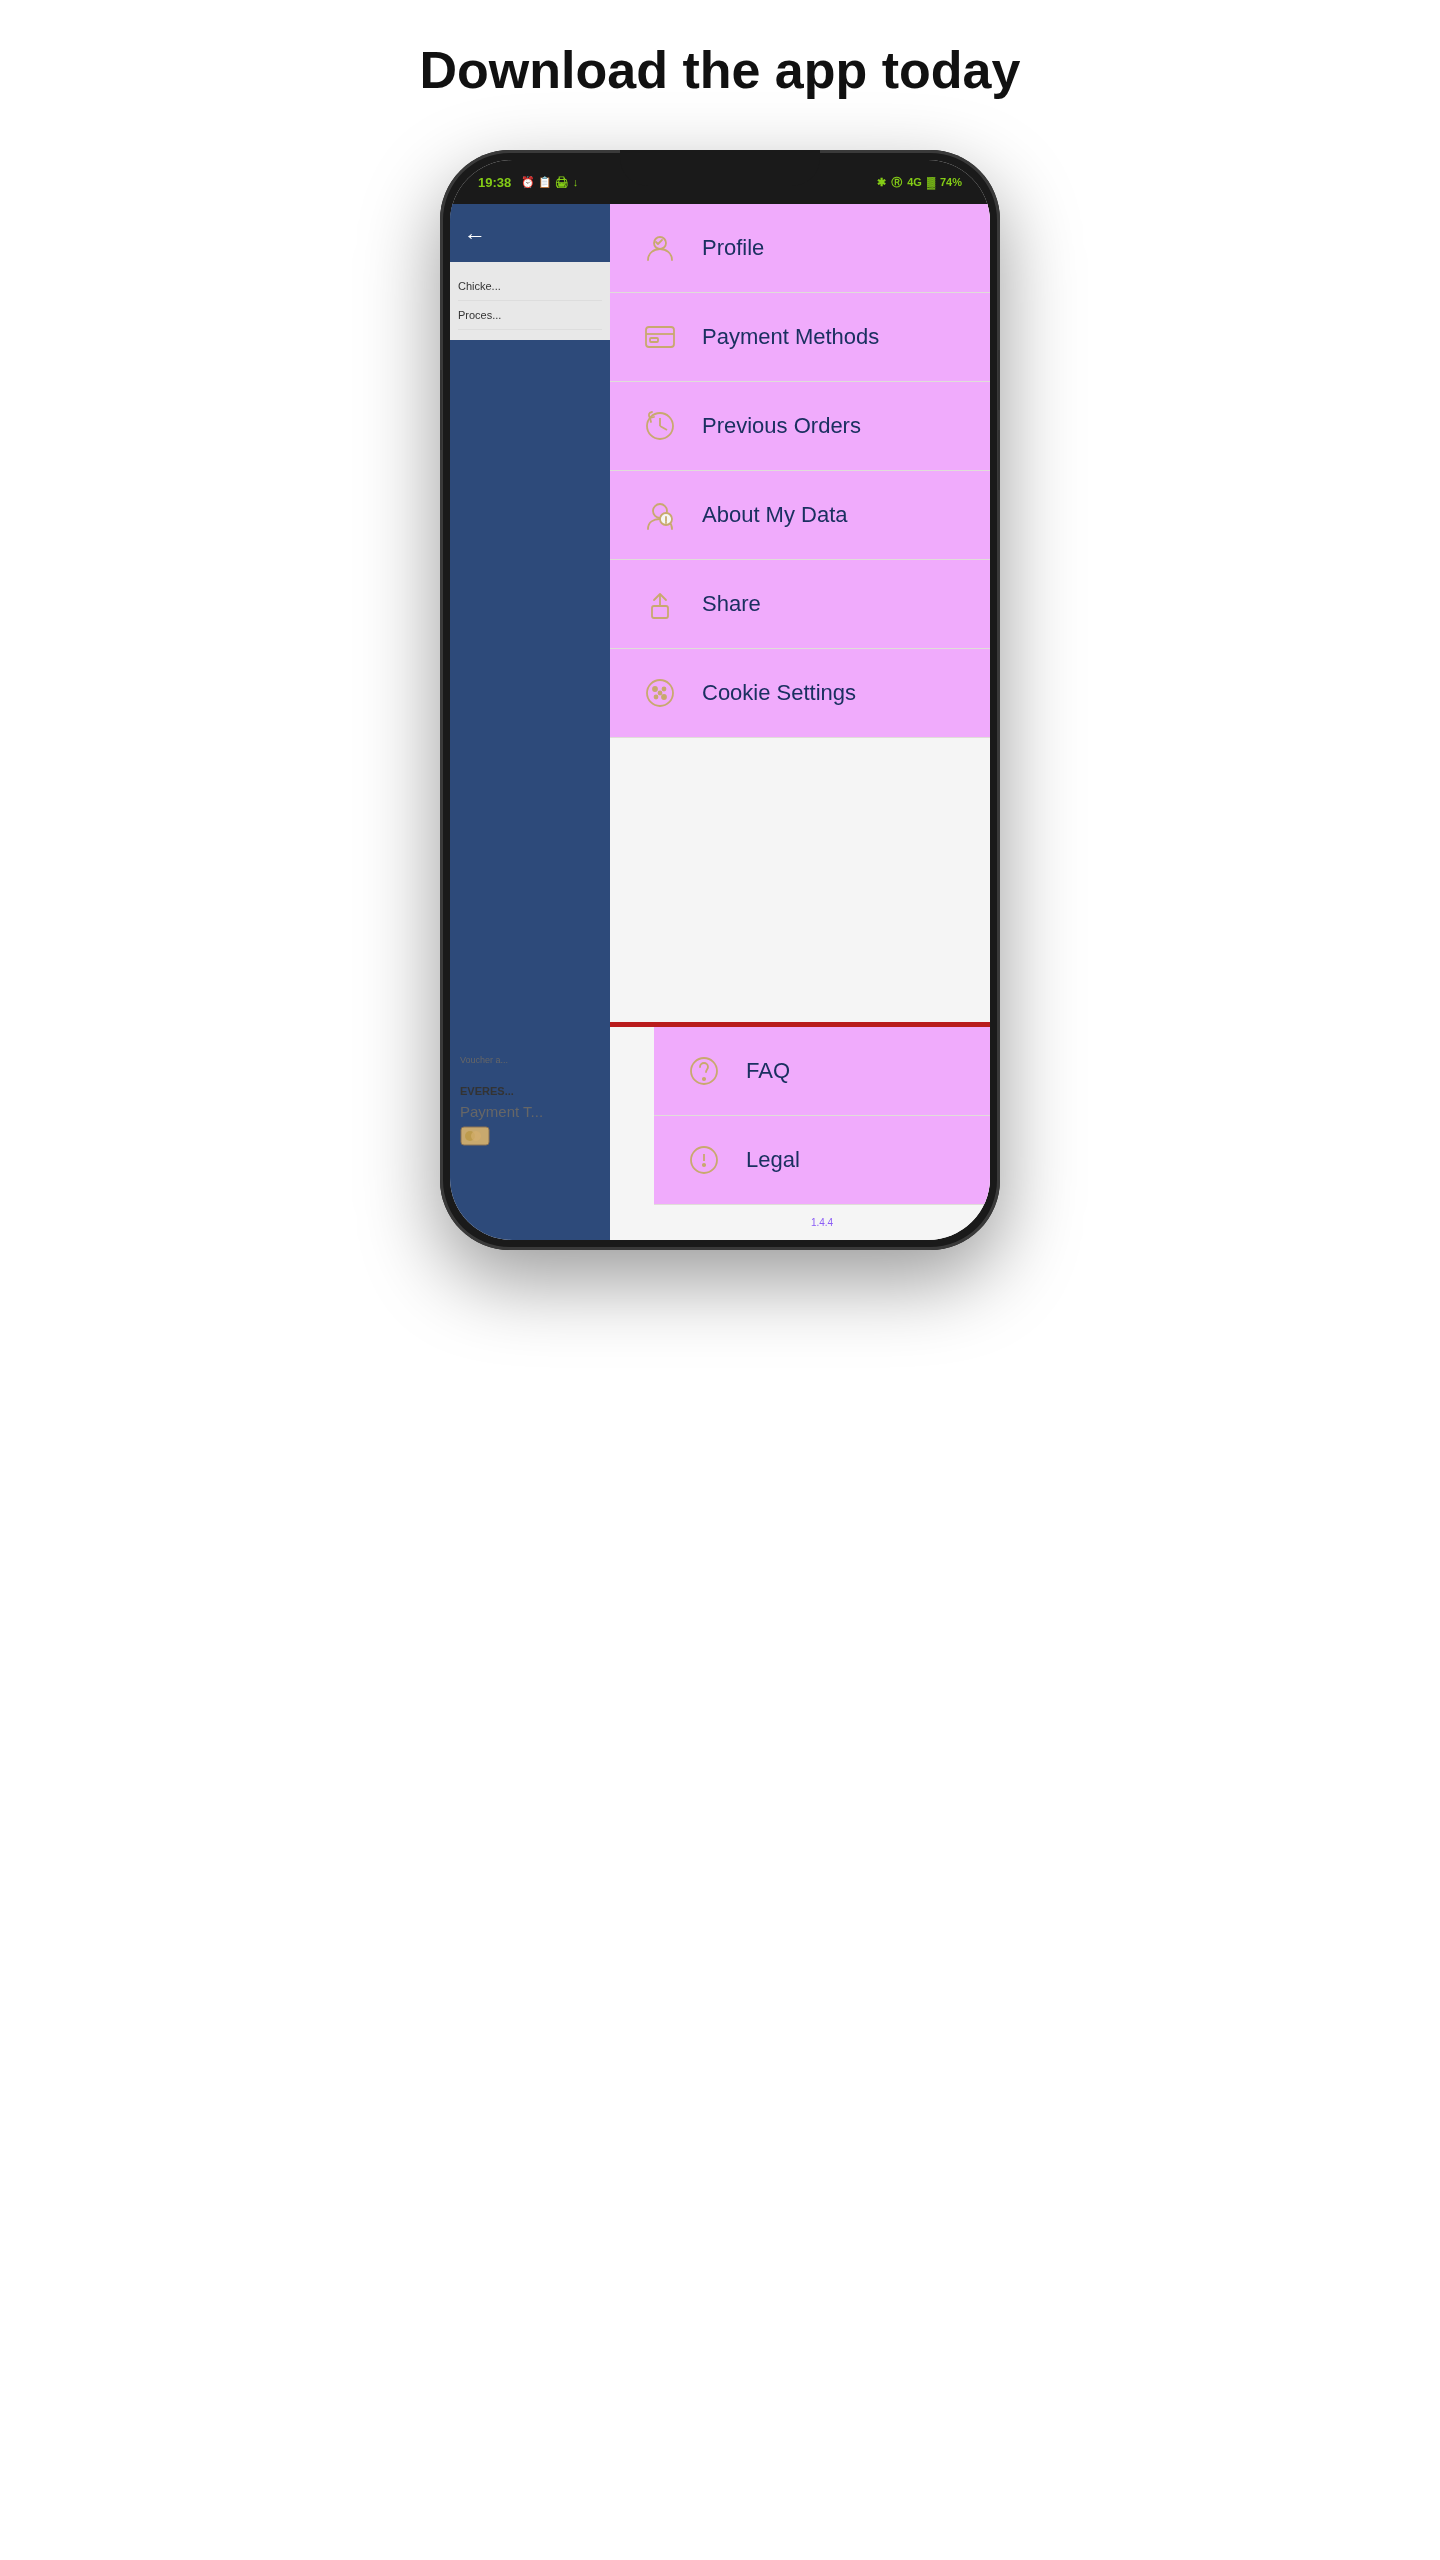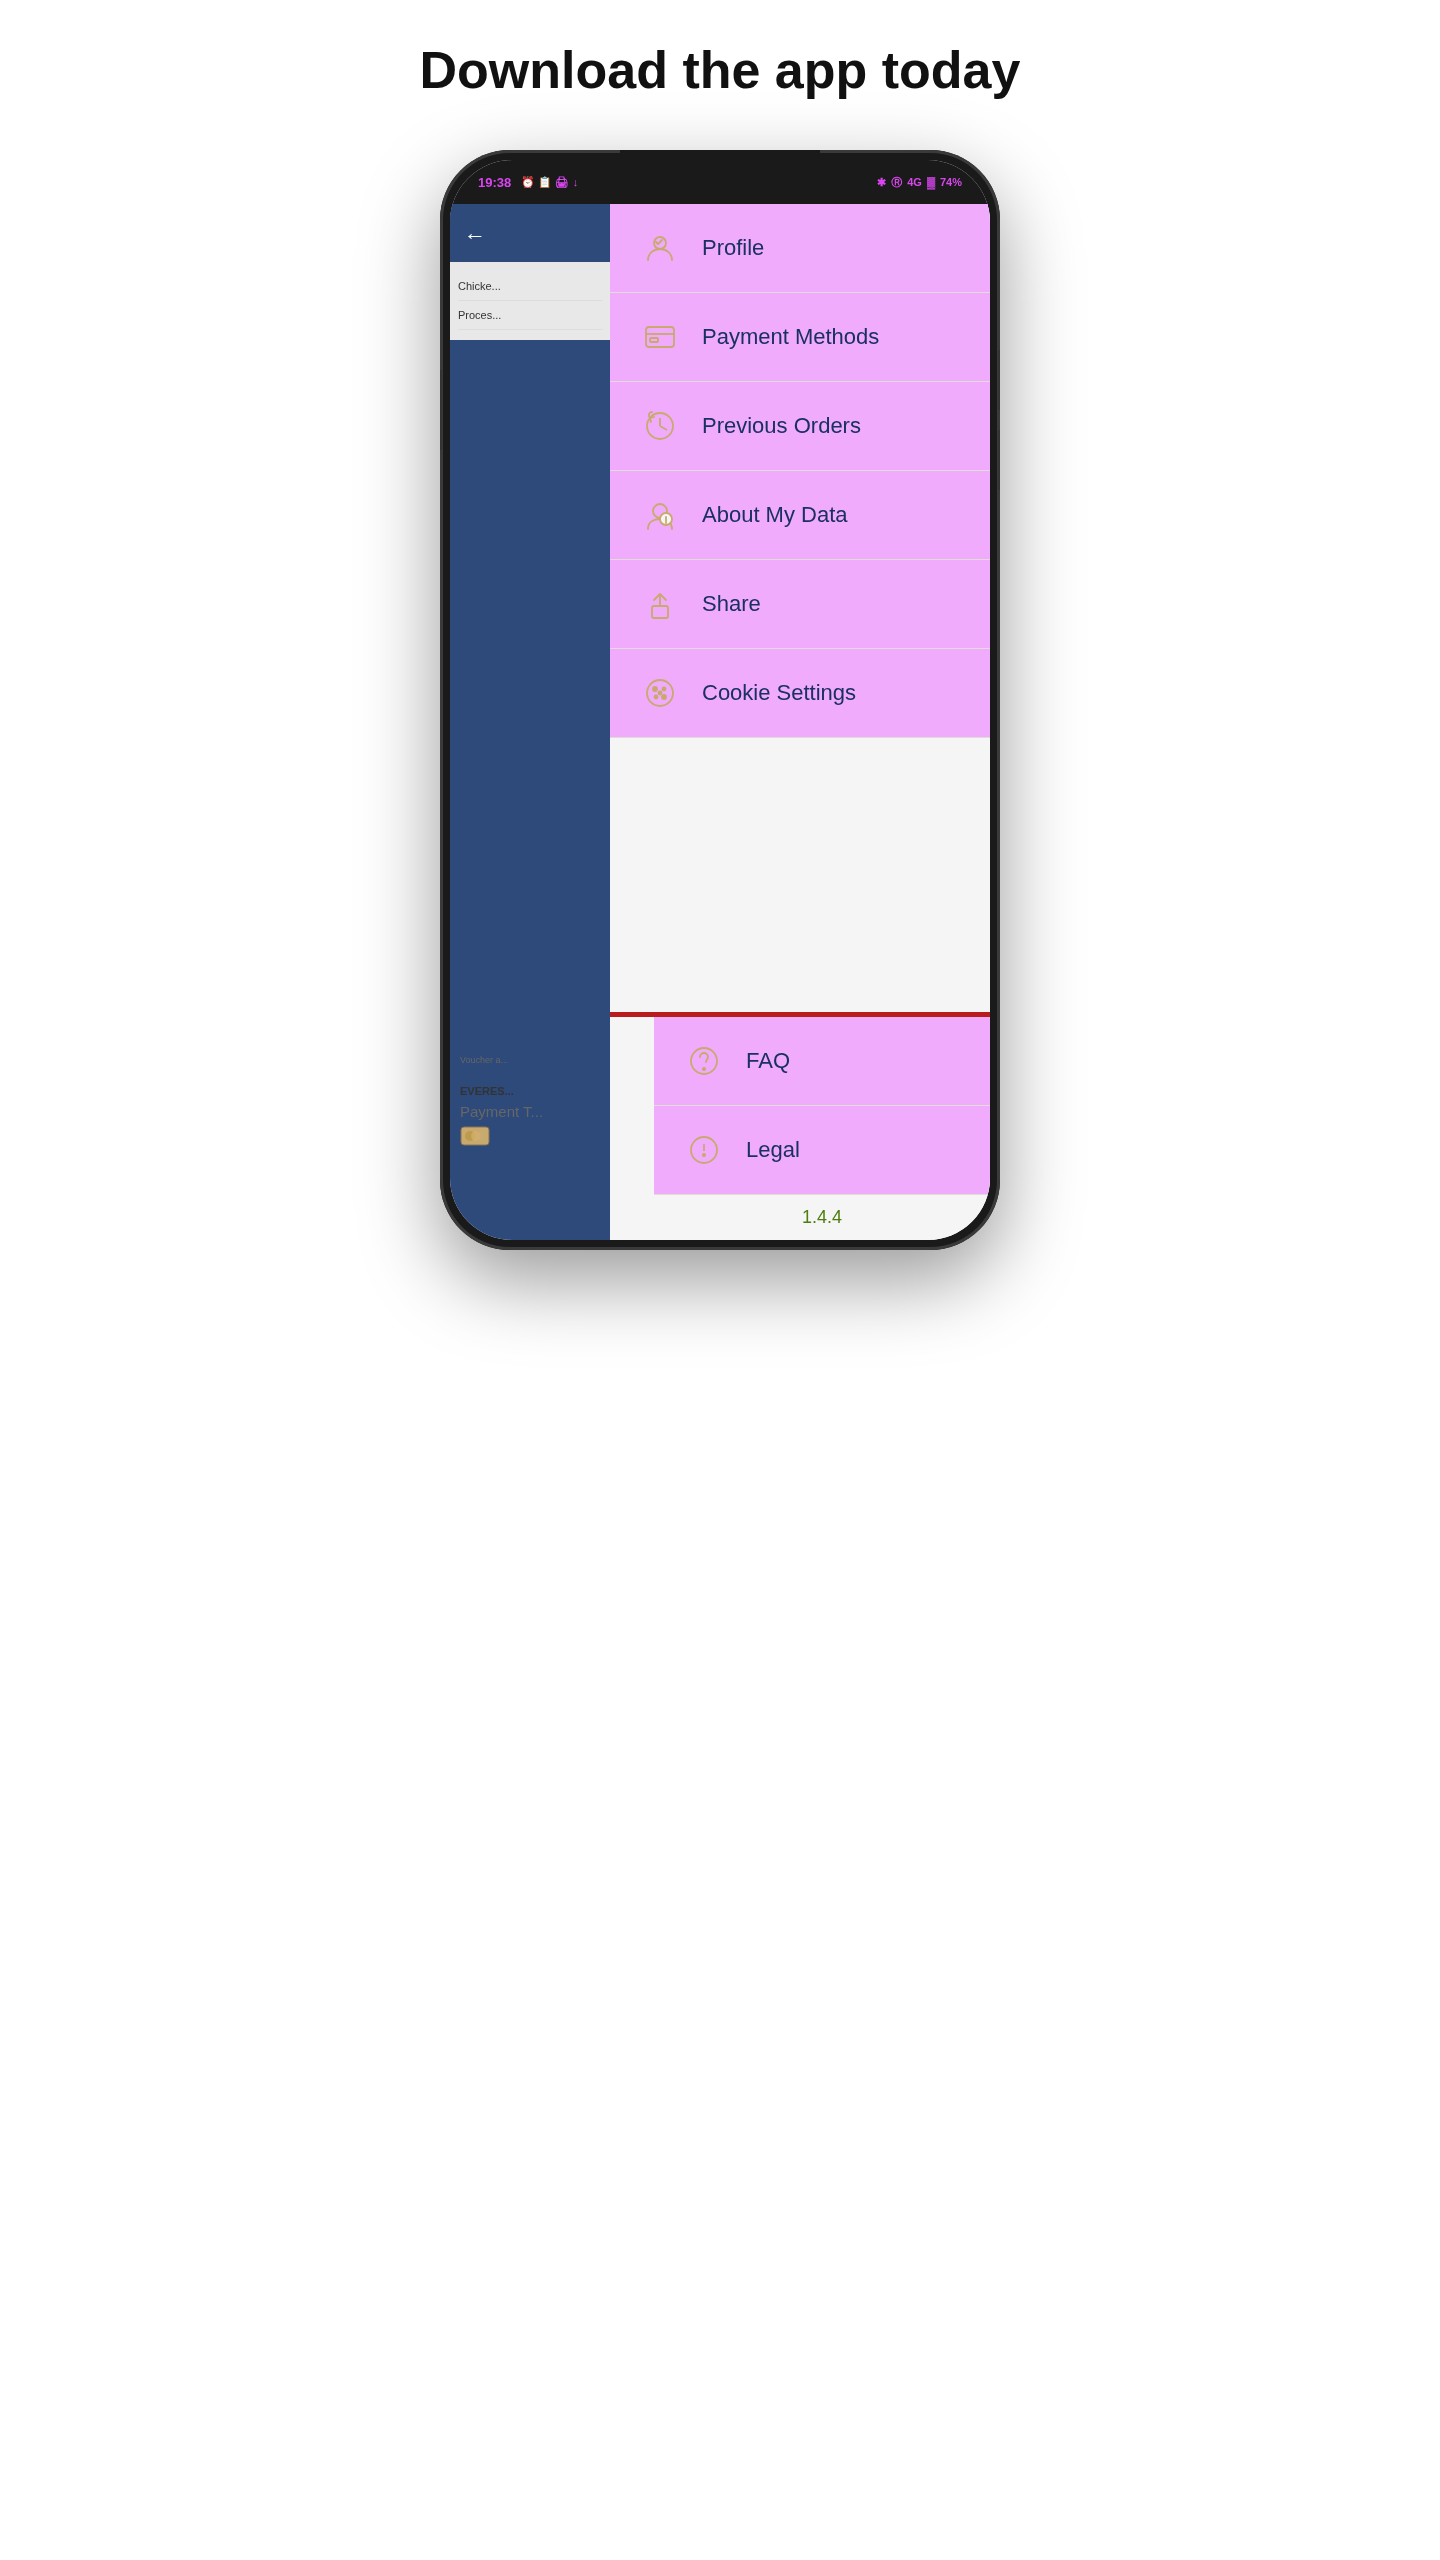--- a/index.html
+++ b/index.html
@@ -60,21 +60,21 @@
     }
 
     
     .status-bar {
       height: 44px;
       background: #1a1a1a;
       display: flex;
       align-items: center;
       justify-content: space-between;
       padding: 0 28px;
-      color: #d946ef;
+      color: #84cc16;
       font-size: 13px;
       font-weight: 600;
       position: relative;
       z-index: 10;
     }
 
     .status-left { display: flex; align-items: center; gap: 4px; }
     .status-right { display: flex; align-items: center; gap: 5px; font-size: 11px; }
 
     
@@ -173,22 +173,22 @@
       flex: 1;
     }
 
     .menu-bottom {
       border-top: 5px solid #b91c1c;
       padding-left: 44px;
     }
 
     .version-text {
       text-align: center;
-      font-size: 18px;
-      color: #4d7c0f;
+      font-size: 10px;
+      color: #8b5cf6;
       padding: 12px;
     }
 
     
     .side-btn-right {
       position: absolute;
       right: -4px;
       top: 200px;
       width: 6px;
       height: 60px;

